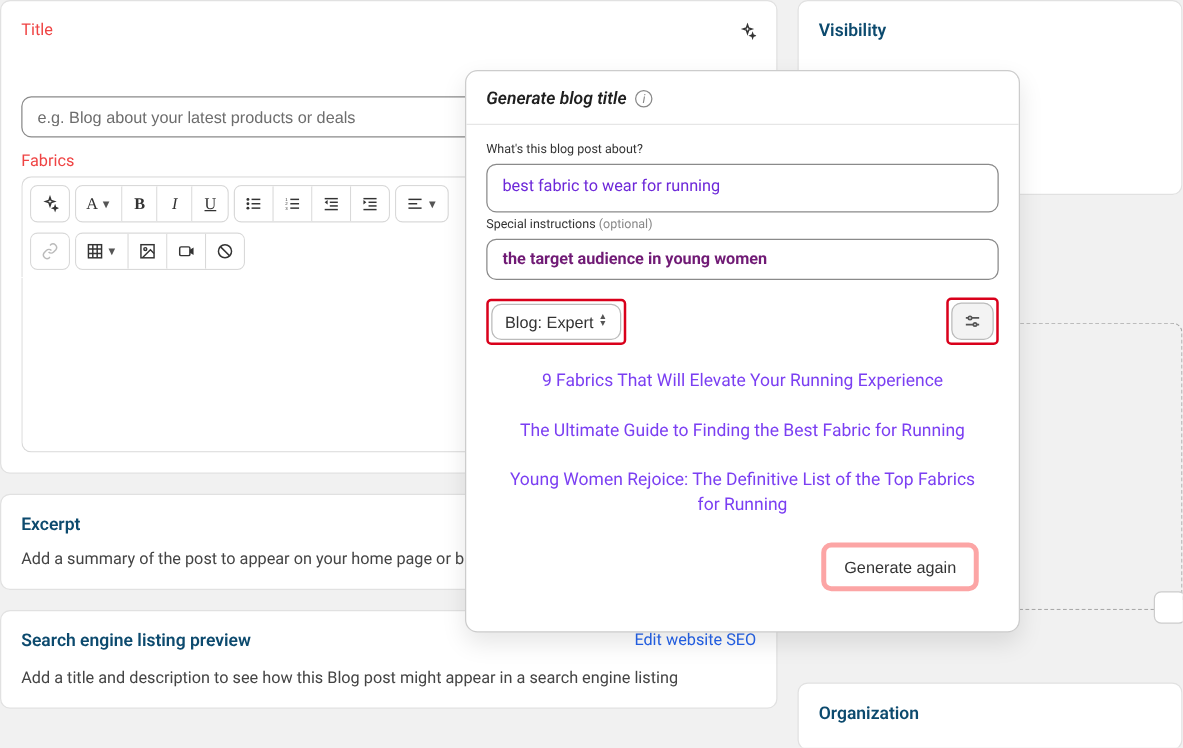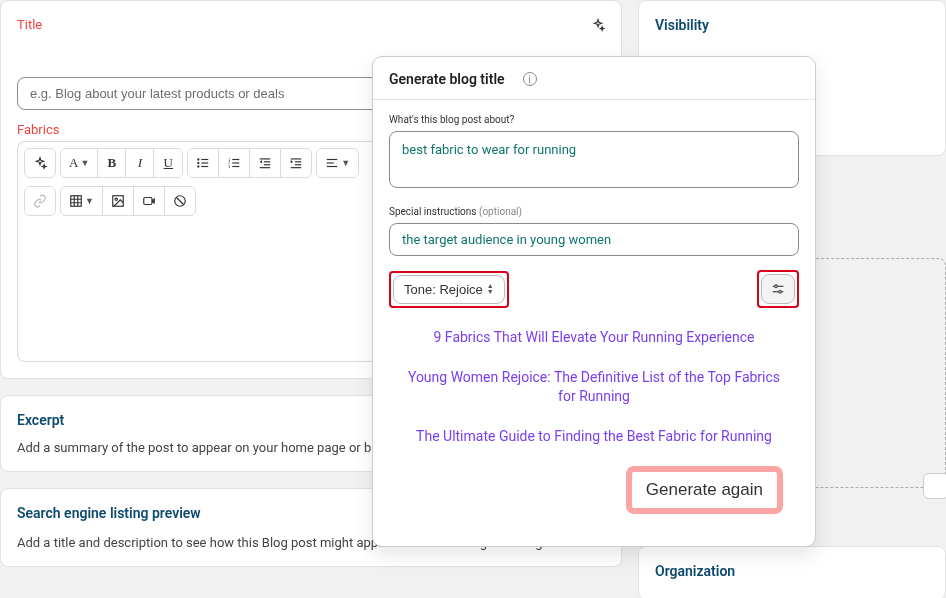--- a/index.html
+++ b/index.html
@@ -170,52 +170,54 @@
       flex-direction: column;
     }
     .popup-header {
       padding: 14px 16px 12px;
       font-size: 14px;
       font-weight: 600;
       color: #1f1f1f;
       border-bottom: 1px solid #e6e6e6;
       display: flex;
       align-items: center;
-      gap: 18px;
+      gap: 7px;
+      font-style: italic;
     }
     .popup-body {
       padding: 14px 16px 16px;
     }
     .popup-label {
       font-size: 10px;
       color: #333;
       margin-bottom: 6px;
     }
     .optional {
       color: #888;
     }
     .textarea {
       width: 100%;
       border: 1px solid #8a8a8a;
       border-radius: 8px;
       padding: 10px 12px;
       font-size: 13px;
-      color: #0f766e;
+      color: #6d28d9;
       resize: none;
       font-family: inherit;
-      height: 57px;
+      height: 39px;
     }
     .text-input {
       width: 100%;
       border: 1px solid #8a8a8a;
       border-radius: 8px;
       padding: 8px 12px;
       font-size: 13px;
-      color: #0f766e;
+      color: #701a75;
       font-family: inherit;
+      font-weight: bold;
     }
     .controls-row {
       display: flex;
       justify-content: space-between;
       align-items: center;
       margin-top: 14px;
     }
     .highlight-box {
       border: 2px solid #d9001b;
       border-radius: 4px;
@@ -257,24 +259,24 @@
       font-size: 14px;
       padding: 6px 0 14px;
       line-height: 1.4;
     }
     .popup-footer {
       display: flex;
       justify-content: flex-end;
       padding: 0 16px 16px;
     }
     .gen-btn {
-      border: 6px solid #fca5a5;
+      border: 4px solid #fca5a5;
       border-radius: 8px;
       padding: 8px 14px;
-      font-size: 17px;
+      font-size: 13px;
       background: #fff;
       color: #333;
     }
     .sparkle-icon {
       display:inline-block;
     }
     .info-icon {
       width: 14px;
       height: 14px;
       border: 1px solid #888;
@@ -455,51 +457,51 @@
 
 <div class="popup">
   <div class="popup-header">
     <span>Generate blog title</span>
     <span class="info-icon">i</span>
   </div>
   <div class="popup-body">
     <div class="popup-label">What's this blog post about?</div>
     <textarea class="textarea" style="">best fabric to wear for running</textarea>
 
-    <div class="popup-label" style="margin-top:14px">
+    <div class="popup-label" style="margin-top:0">
       <span>Special instructions</span>
       <span class="optional">(optional)</span>
     </div>
     <input class="text-input" type="text" value="the target audience in young women" style="">
 
     <div class="controls-row">
       <div class="highlight-box">
         <button class="tone-btn">
-          <span>Tone: Rejoice</span>
+          <span>Blog: Expert</span>
           <span class="sort-icon">
               <span>▲</span>
               <span>▼</span>
             </span>
         </button>
       </div>
       <div class="highlight-box">
         <button class="sliders-btn">
           <svg width="16" height="16" viewBox="0 0 24 24" fill="none" stroke="#555" stroke-width="2">
               <line x1="4" y1="8" x2="20" y2="8"></line>
               <circle cx="9" cy="8" r="2" fill="#f3f3f3"></circle>
               <line x1="4" y1="16" x2="20" y2="16"></line>
               <circle cx="15" cy="16" r="2" fill="#f3f3f3"></circle>
             </svg>
         </button>
       </div>
     </div>
 
     <div class="suggestions">
       <div class="suggestion-item">9 Fabrics That Will Elevate Your Running Experience</div>
+      <div class="suggestion-item">The Ultimate Guide to Finding the Best Fabric for Running</div>
       <div class="suggestion-item">Young Women Rejoice: The Definitive List of the Top Fabrics for Running</div>
-      <div class="suggestion-item">The Ultimate Guide to Finding the Best Fabric for Running</div>
     </div>
 
     <div class="popup-footer">
       <button class="gen-btn">Generate again</button>
     </div>
   </div>
 </div>
 
 </body></html>

